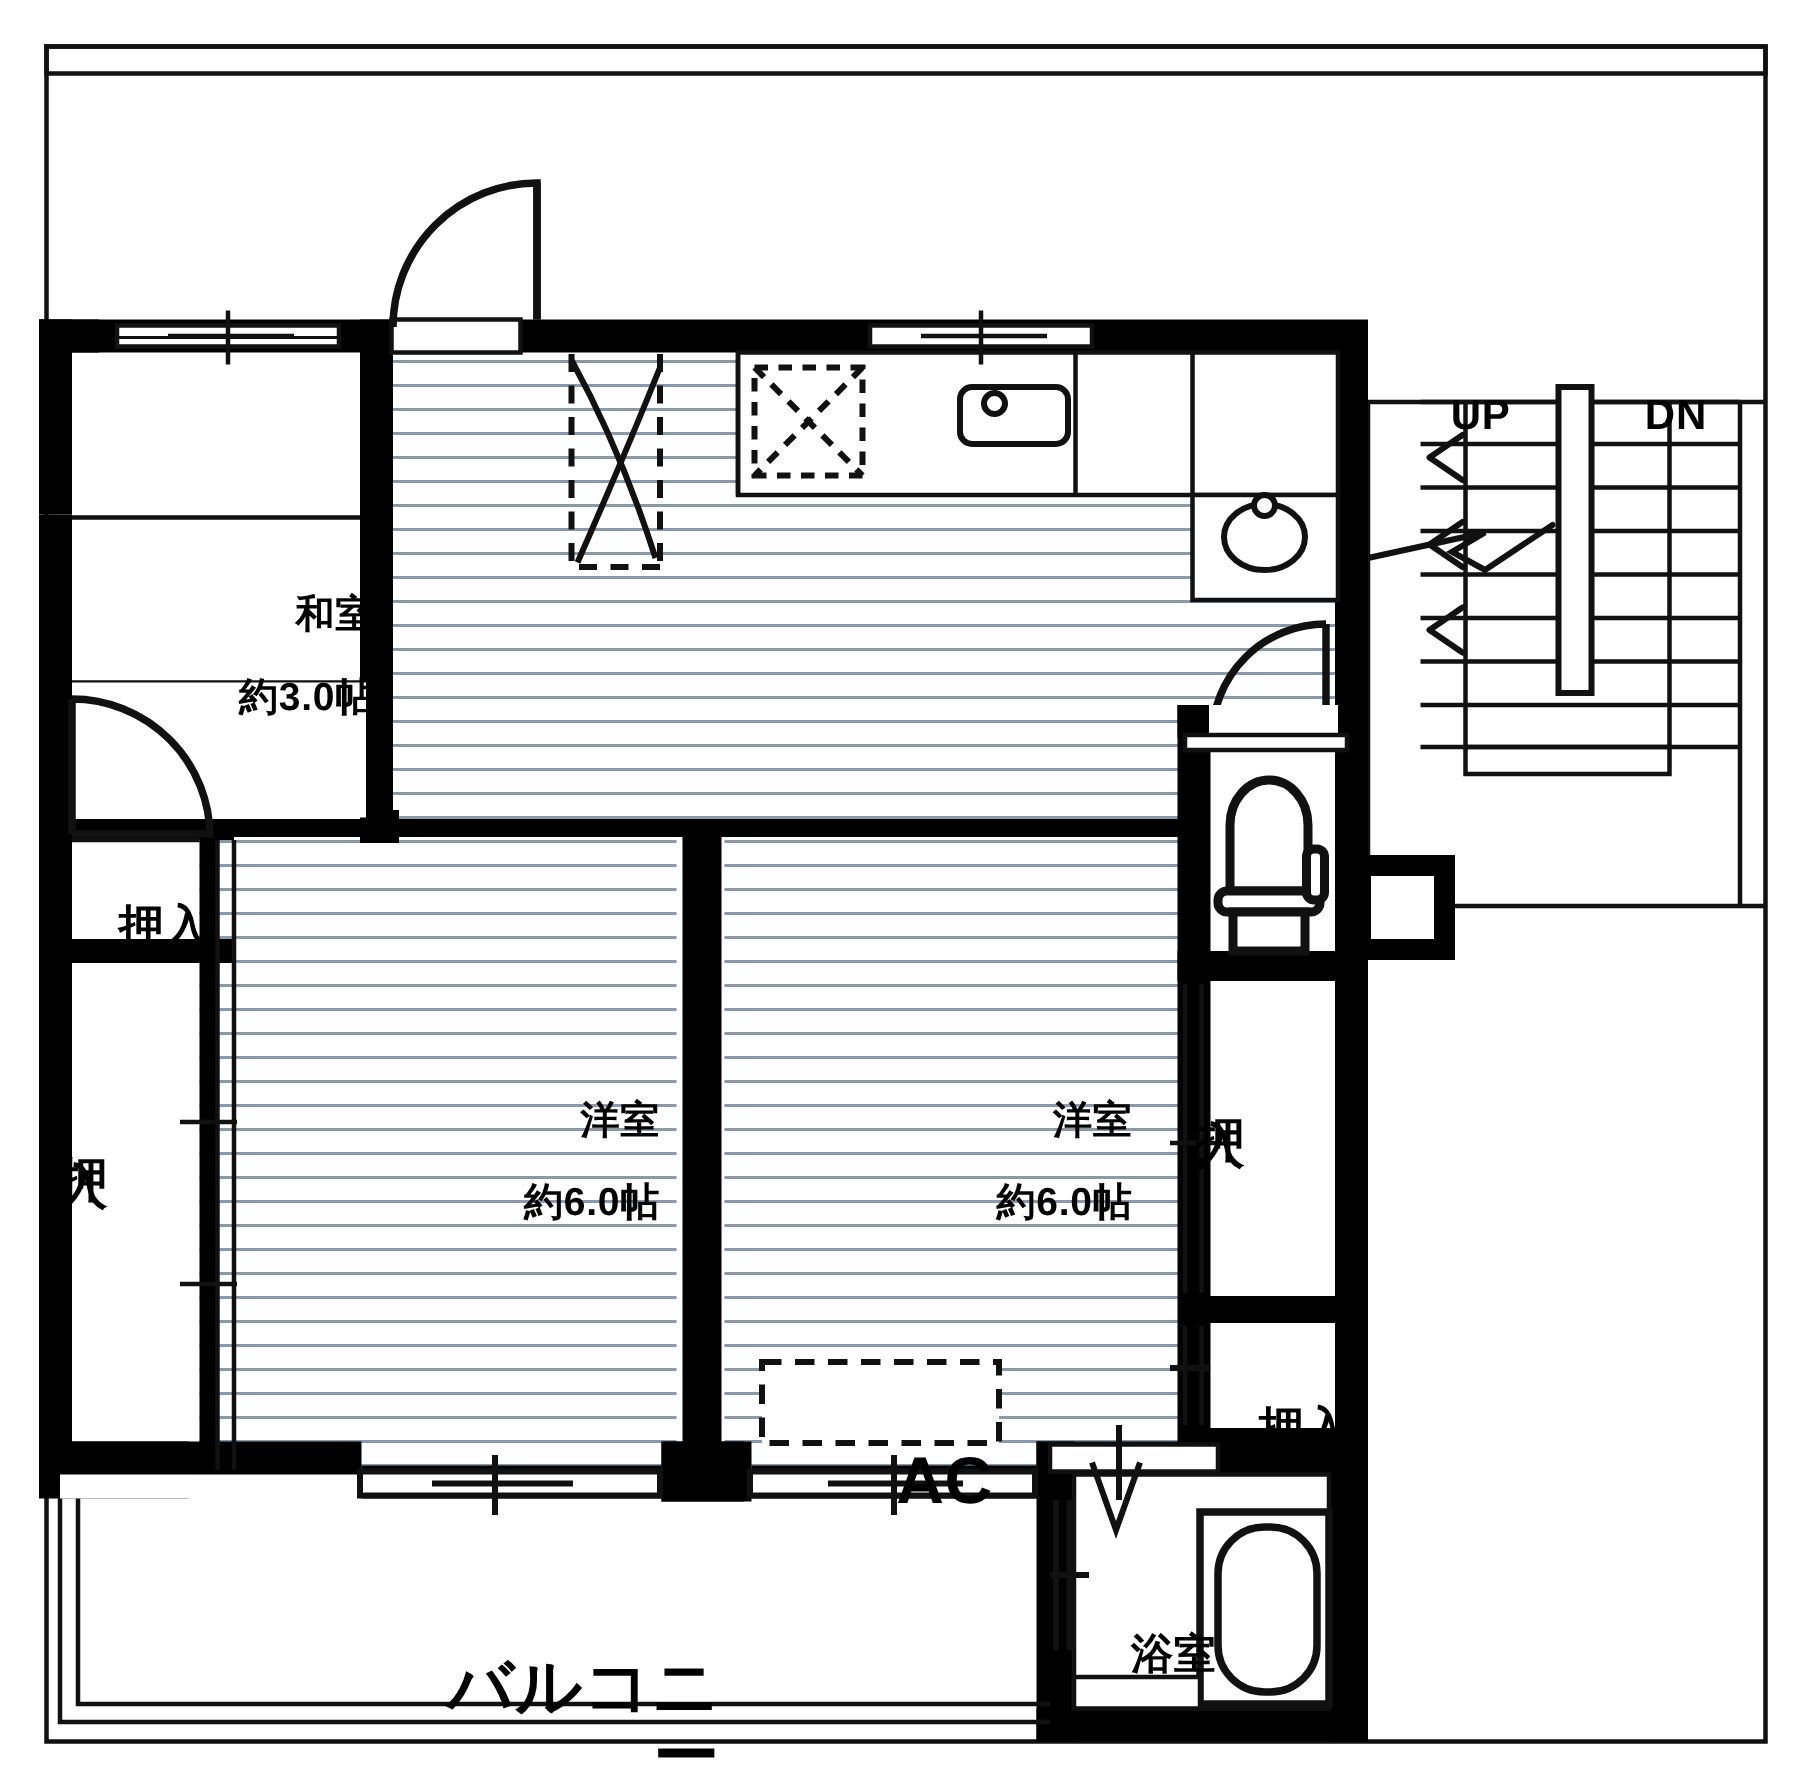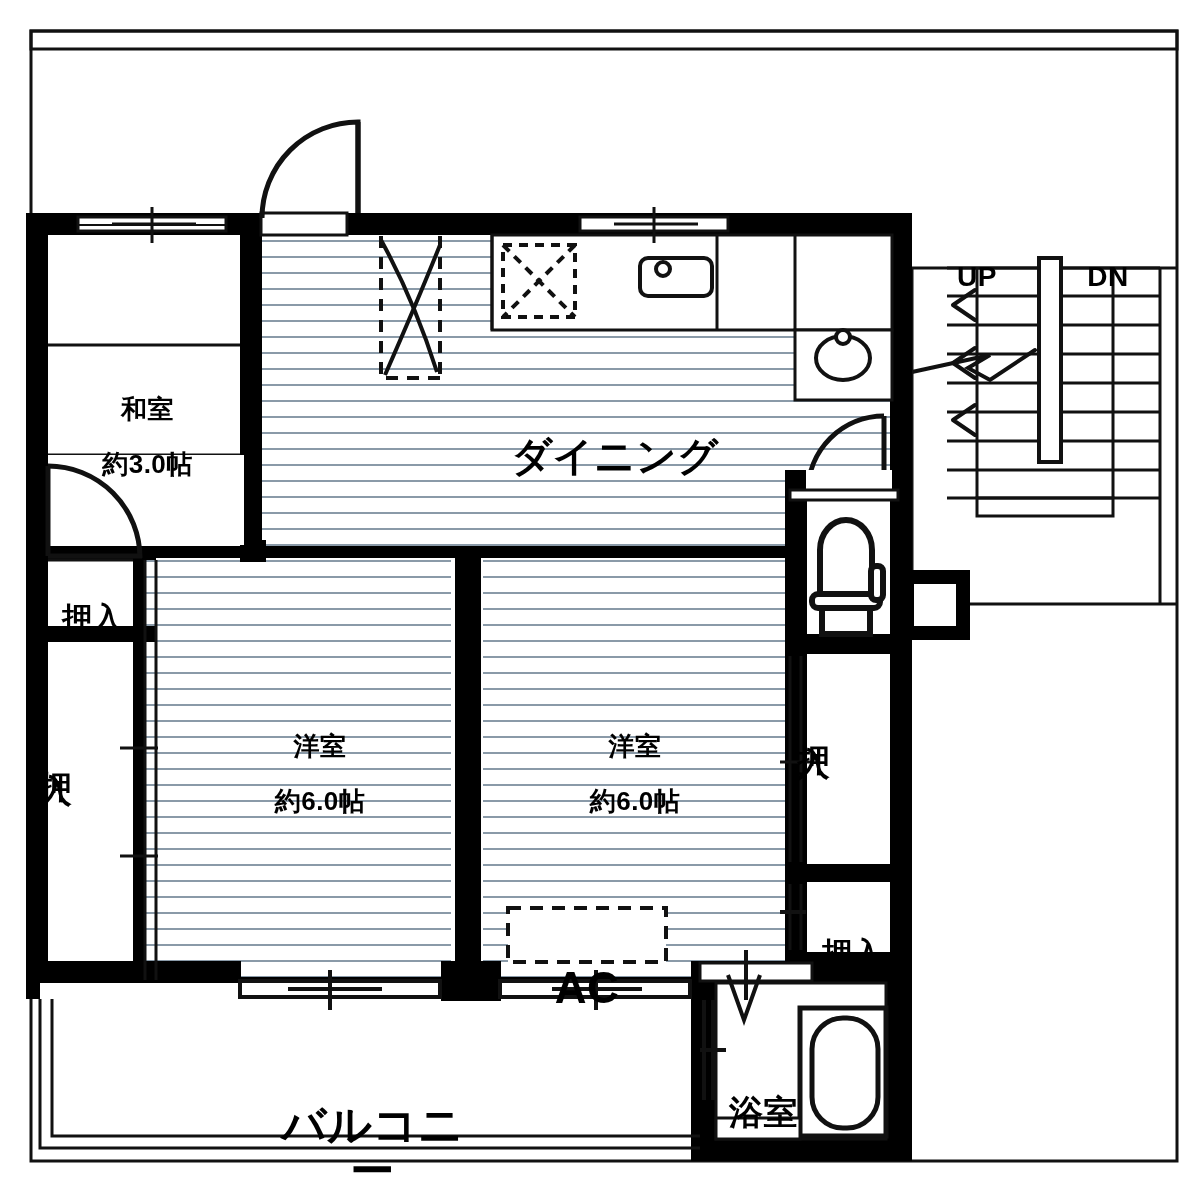--- a/index.html
+++ b/index.html
@@ -1,24 +1,24 @@
 <!DOCTYPE html>
 <html><head>
 <meta charset="utf-8">
 <style>
   html,body{margin:0;padding:0;background:#ffffff;}
   body{font-family:"Liberation Sans","DejaVu Sans",sans-serif;}
   #plan{position:relative;width:1200px;height:1189px;background:#ffffff;overflow:hidden;}
   #svgroot{position:absolute;left:0;top:0;width:1200px;height:1189px;}
-  .lbl{position:absolute;color:#000;font-weight:700;line-height:1.06;text-align:center;white-space:pre-line;letter-spacing:0.5px;}
+  .lbl{position:absolute;color:#000;font-weight:700;line-height:1.06;text-align:right;white-space:pre-line;letter-spacing:0.5px;}
   .lbl.vert{writing-mode:vertical-rl;text-orientation:upright;line-height:1.0;letter-spacing:2px;}
   .t28{font-size:28px;}
   .t30{font-size:30px;}
   .t32{font-size:32px;}
-  .t34{font-size:34px;}
+  .t34{font-size:28px;}
   .t36{font-size:44px;}
   .t38{font-size:26px;}
   .t40{font-size:40px;}
 </style>
 </head>
 <body>
 
 <div id="plan">
 
 <svg id="svgroot" viewBox="0 0 1200 1189" xmlns="http://www.w3.org/2000/svg">
@@ -297,21 +297,21 @@
   </g>
 
 </svg>
 
 <div class="lbl t38" style="left:45px;top:368px;width:205px;">
   <span>和室</span><br>
   <span>約3.0帖</span>
 </div>
 
 <div class="lbl t40" style="left:470px;top:393px;width:290px;">
-  <span>ダイニング</span><br>
+  <br>
 </div>
 
 <div class="lbl t38" style="left:200px;top:705px;width:240px;">
   <span>洋室</span><br>
   <span>約6.0帖</span>
 </div>
 
 <div class="lbl t38" style="left:515px;top:705px;width:240px;">
   <span>洋室</span><br>
   <span>約6.0帖</span>

